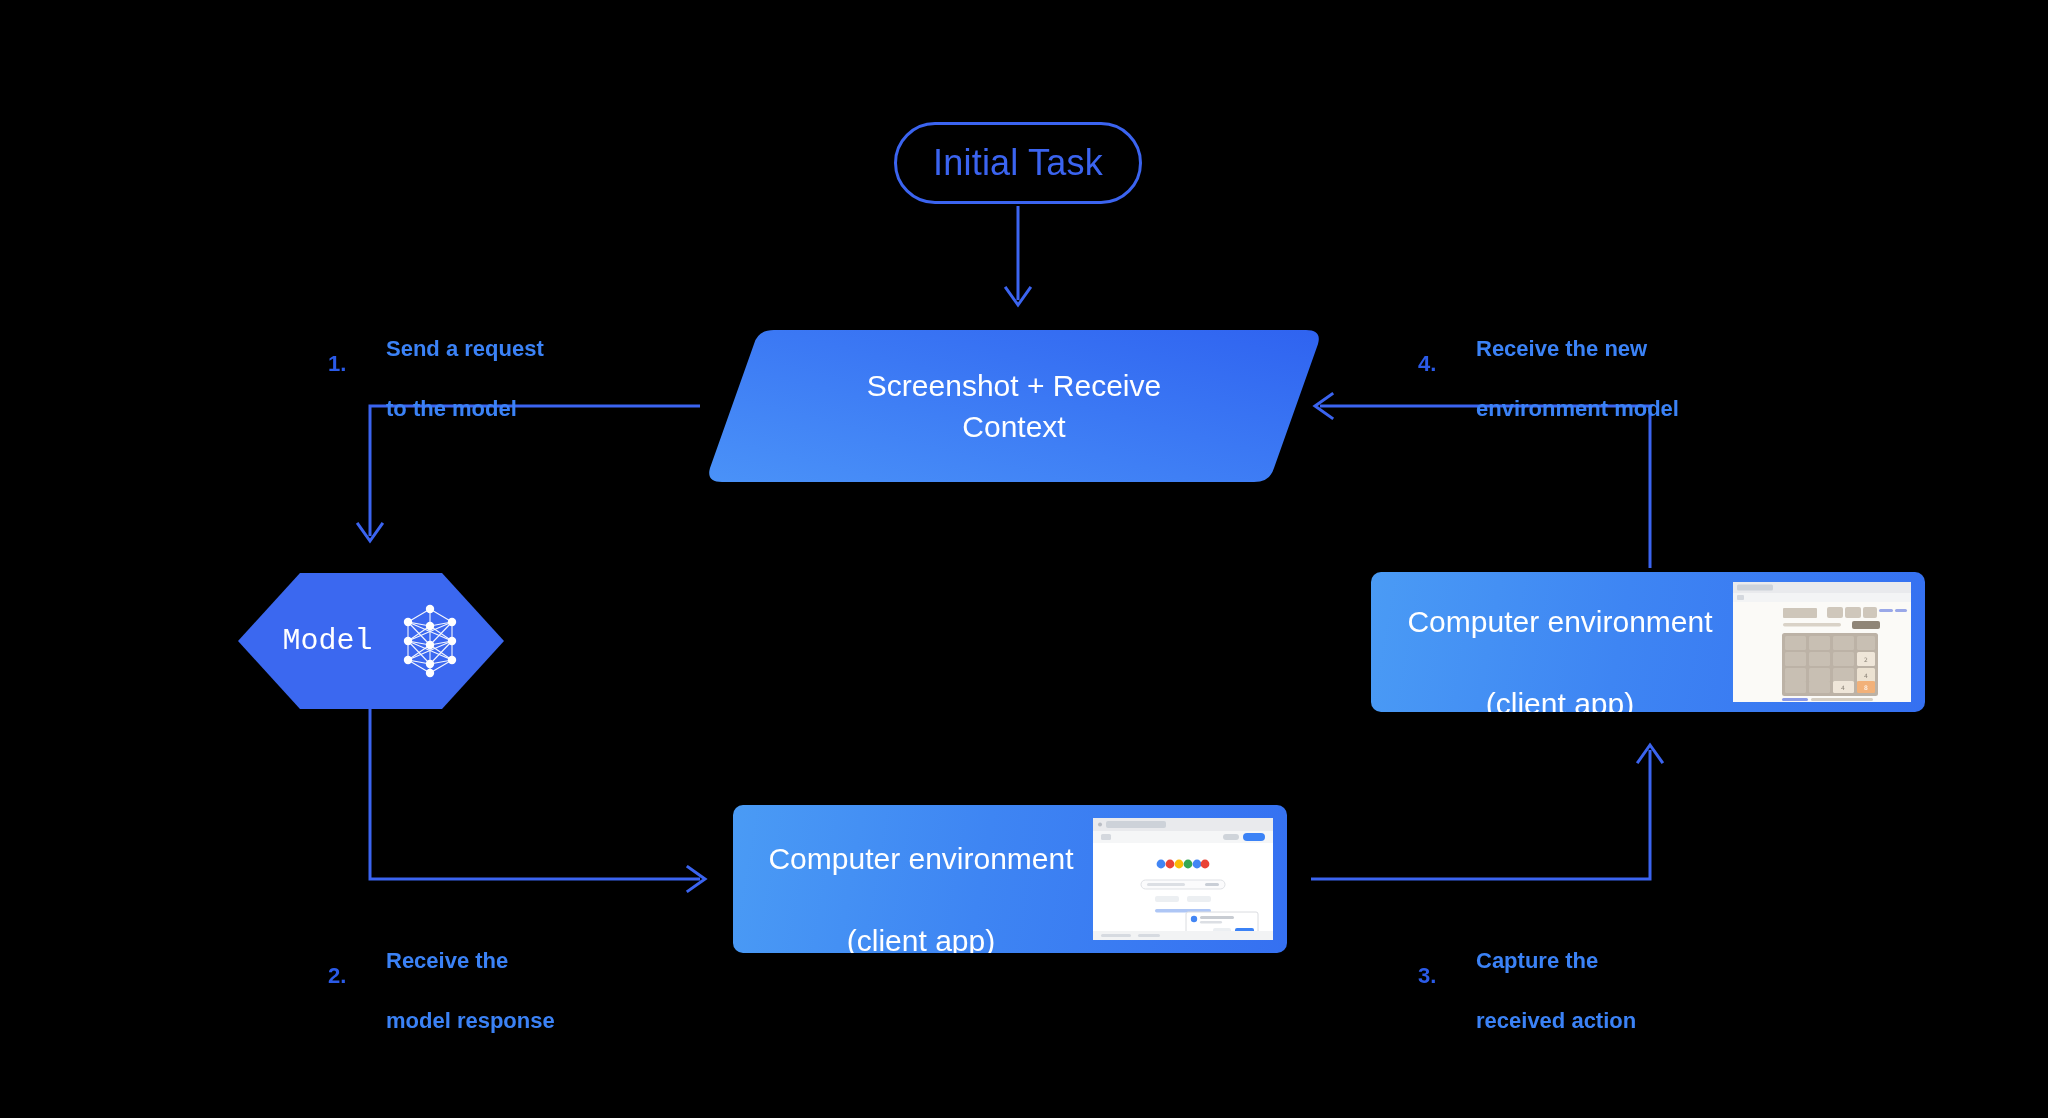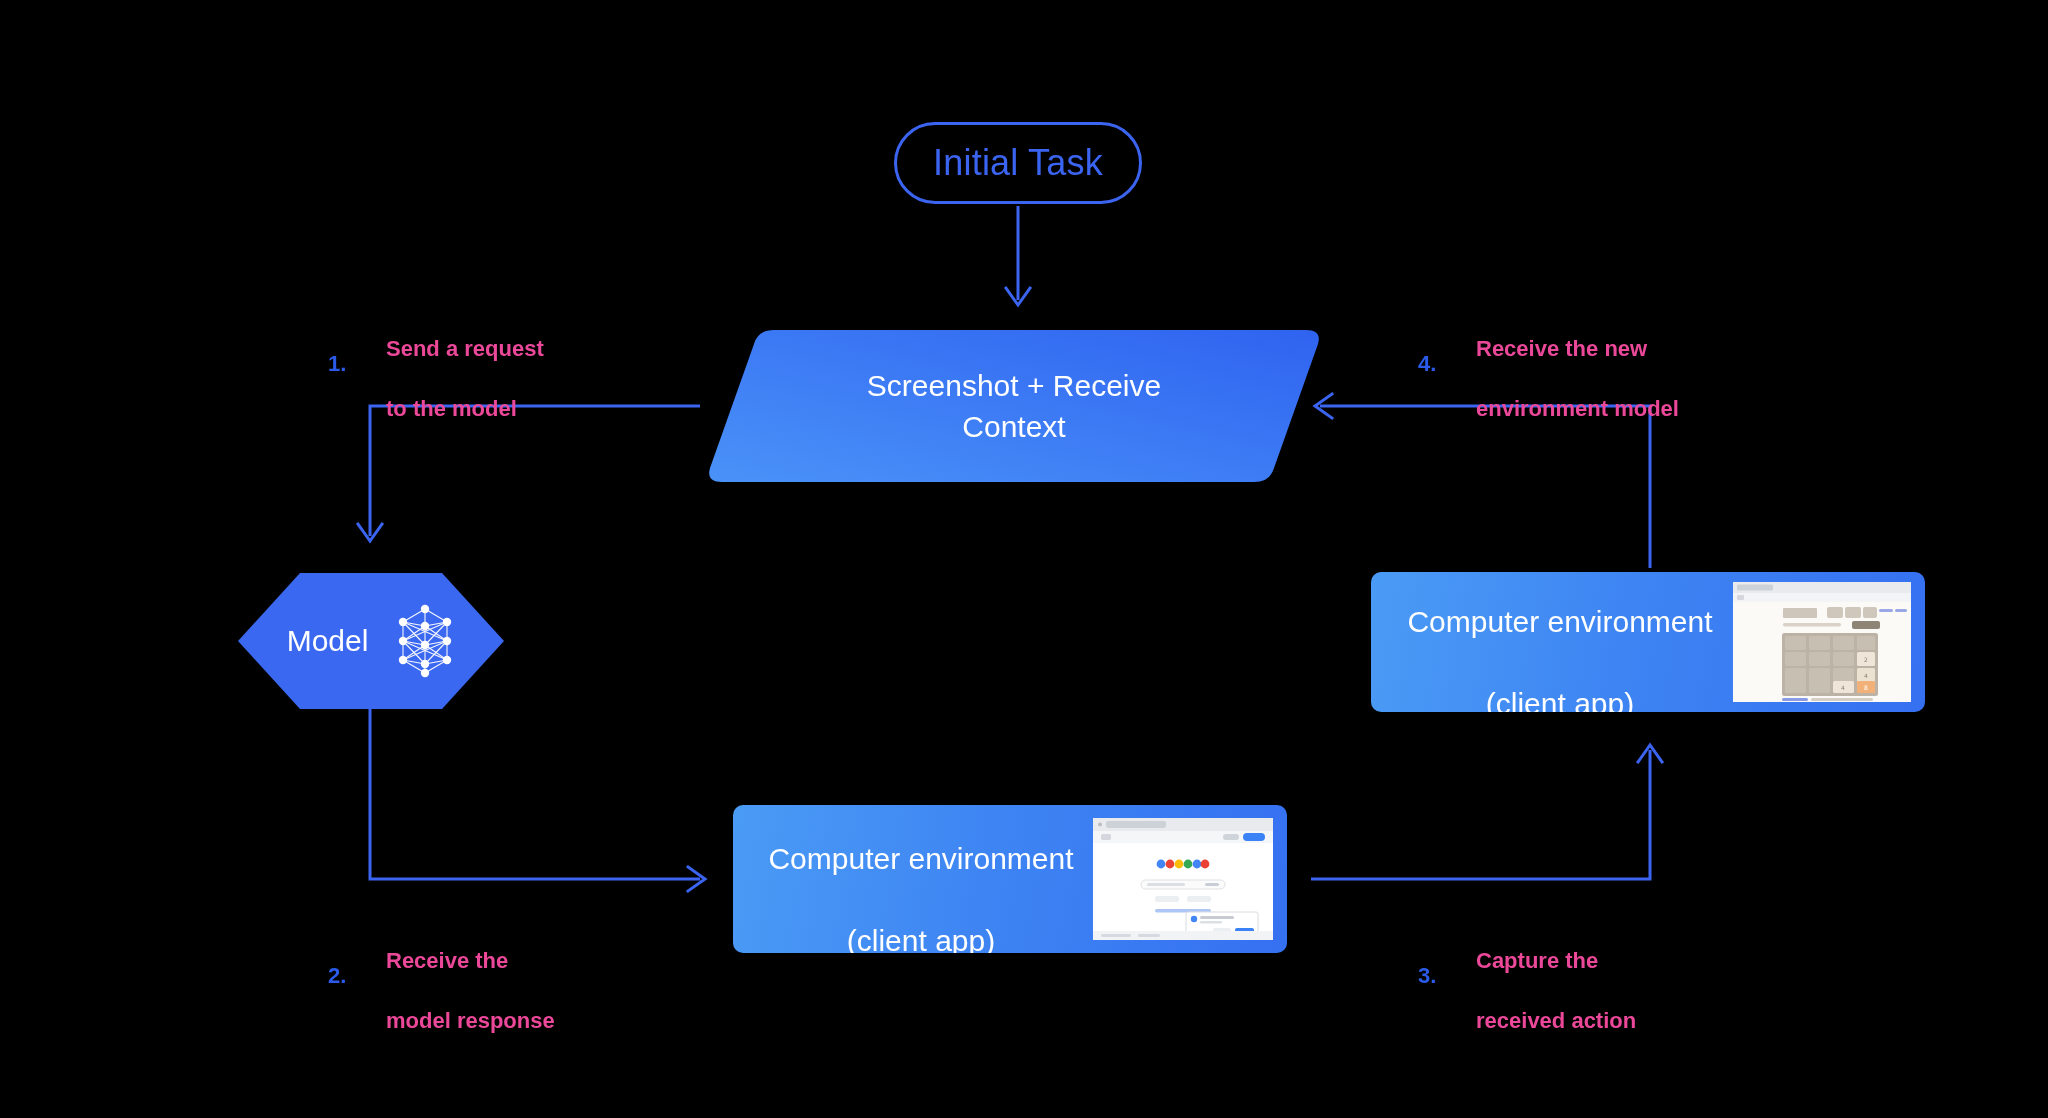--- a/index.html
+++ b/index.html
@@ -102,20 +102,21 @@
   }
   .hex-content {
     position: absolute;
     left: 0; top: 0;
     width: 100%;
     height: 100%;
     display: flex;
     align-items: center;
     justify-content: center;
     gap: 27px;
+    font-family: Liberation Mono, monospace;
   }
   .hex-label {
     color: #FFFFFF;
     font-size: 30px;
     white-space: nowrap;
   }
   .nn-icon { display: block; }
 
   
   .env-card {
@@ -170,21 +171,21 @@
     gap: 0;
   }
   .step-num {
     color: #2B5BE8;
     font-size: 22px;
     font-weight: bold;
     width: 58px;
     flex: none;
   }
   .step-text {
-    color: #ec4899;
+    color: #3b82f6;
     font-size: 22px;
     font-weight: bold;
     line-height: 30px;
     white-space: pre-line;
   }
   .step-1 { left: 328px; top: 304px; }
   .step-2 { left: 328px; top: 916px; }
   .step-3 { left: 1418px; top: 916px; }
   .step-4 { left: 1418px; top: 304px; }
 </style>

